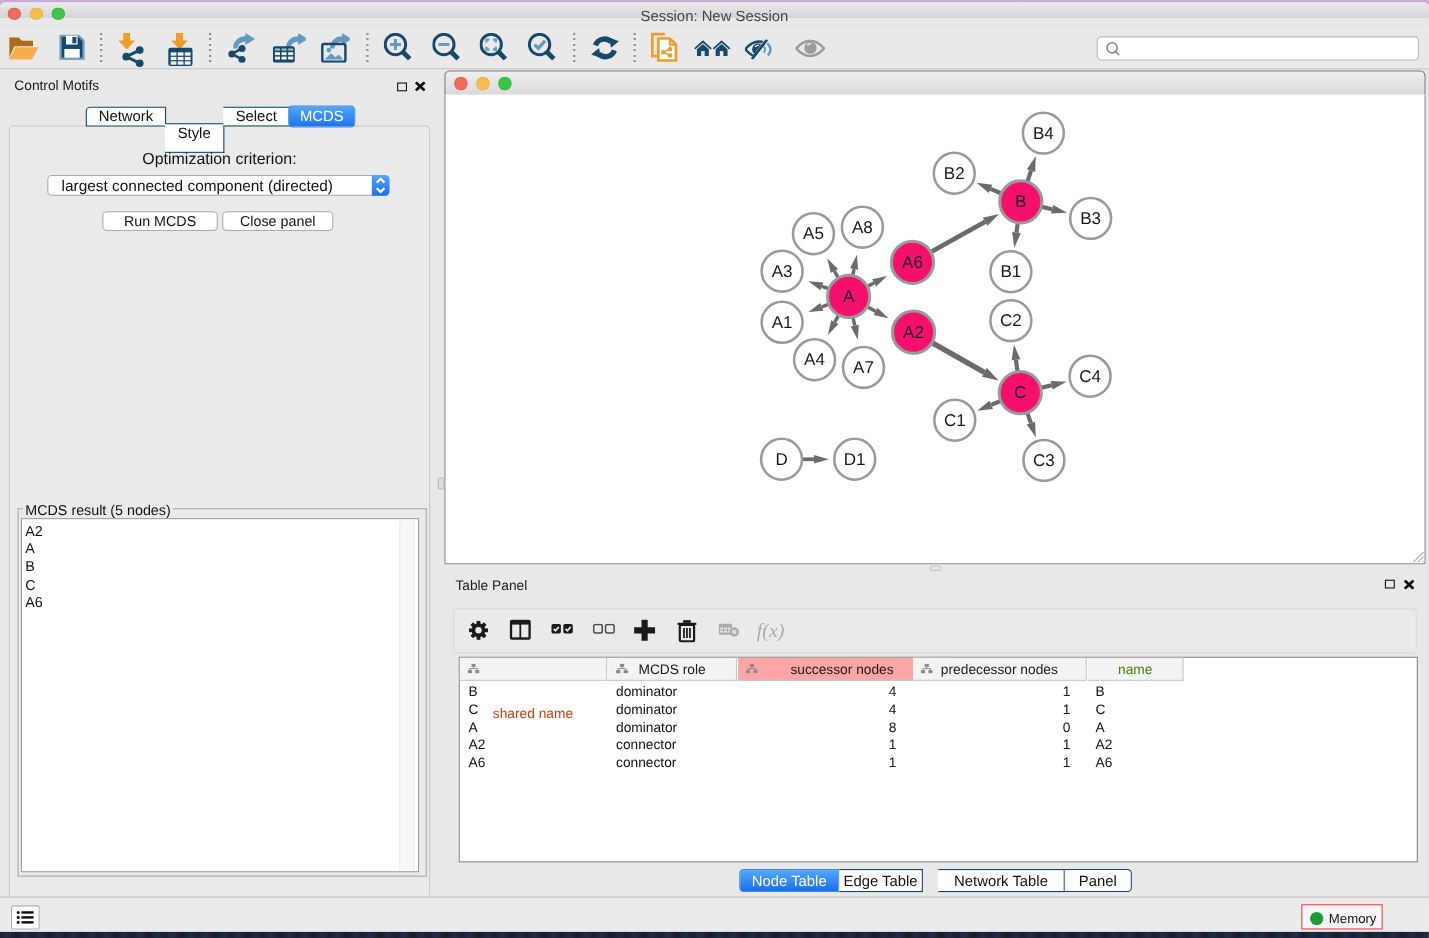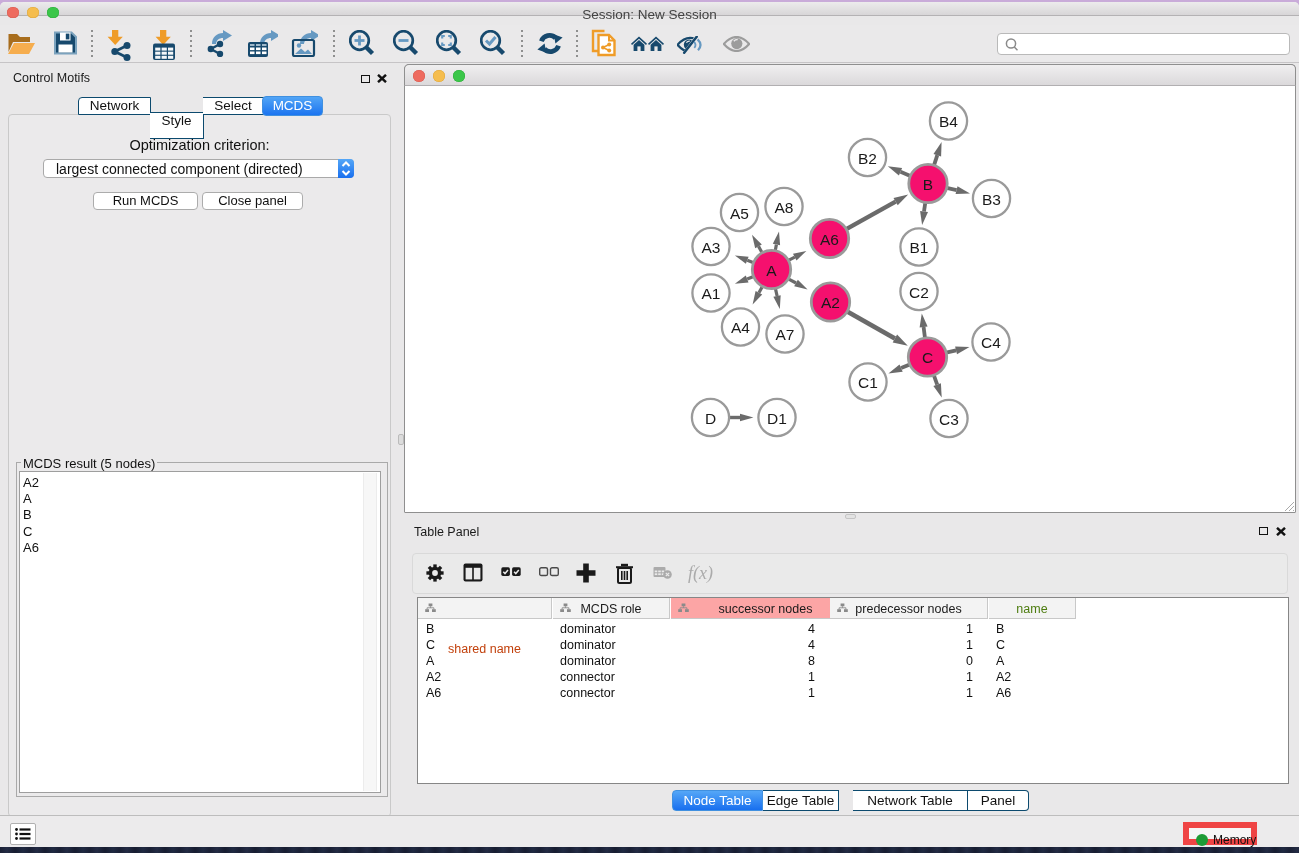--- a/index.html
+++ b/index.html
@@ -440,15 +440,15 @@
 <div style="position:absolute;left:10px;top:823px;width:26px;height:22px;background:#fff;border:1px solid #b0b0b0;border-radius:2px;">
     <svg width="16" height="12" viewBox="0 0 16 12" style="position:absolute;left:4px;top:4px;">
       <circle cx="1.5" cy="1.5" r="1.4" fill="#111"></circle>
       <rect x="4.5" y="0.4" width="11" height="2.2" fill="#111"></rect>
       <circle cx="1.5" cy="6" r="1.4" fill="#111"></circle>
       <rect x="4.5" y="4.9" width="11" height="2.2" fill="#111"></rect>
       <circle cx="1.5" cy="10.5" r="1.4" fill="#111"></circle>
       <rect x="4.5" y="9.4" width="11" height="2.2" fill="#111"></rect>
     </svg>
   </div>
-<div style="position:absolute;left:1183px;top:822px;width:74px;height:23px;background:#f6f6f6;border:6px solid #ef4444;">
+<div style="position:absolute;left:1183px;top:822px;width:74px;height:23px;background:#f6f6f6;border:1px solid #ef4444;">
     <div style="position:absolute;left:7px;top:5.5px;width:12px;height:12px;border-radius:50%;background:#1e9c36;"></div>
     <div class="txt" style="left:24px;top:5px;font-size:12px;color:#111;">Memory</div>
   </div>
 </body></html>

